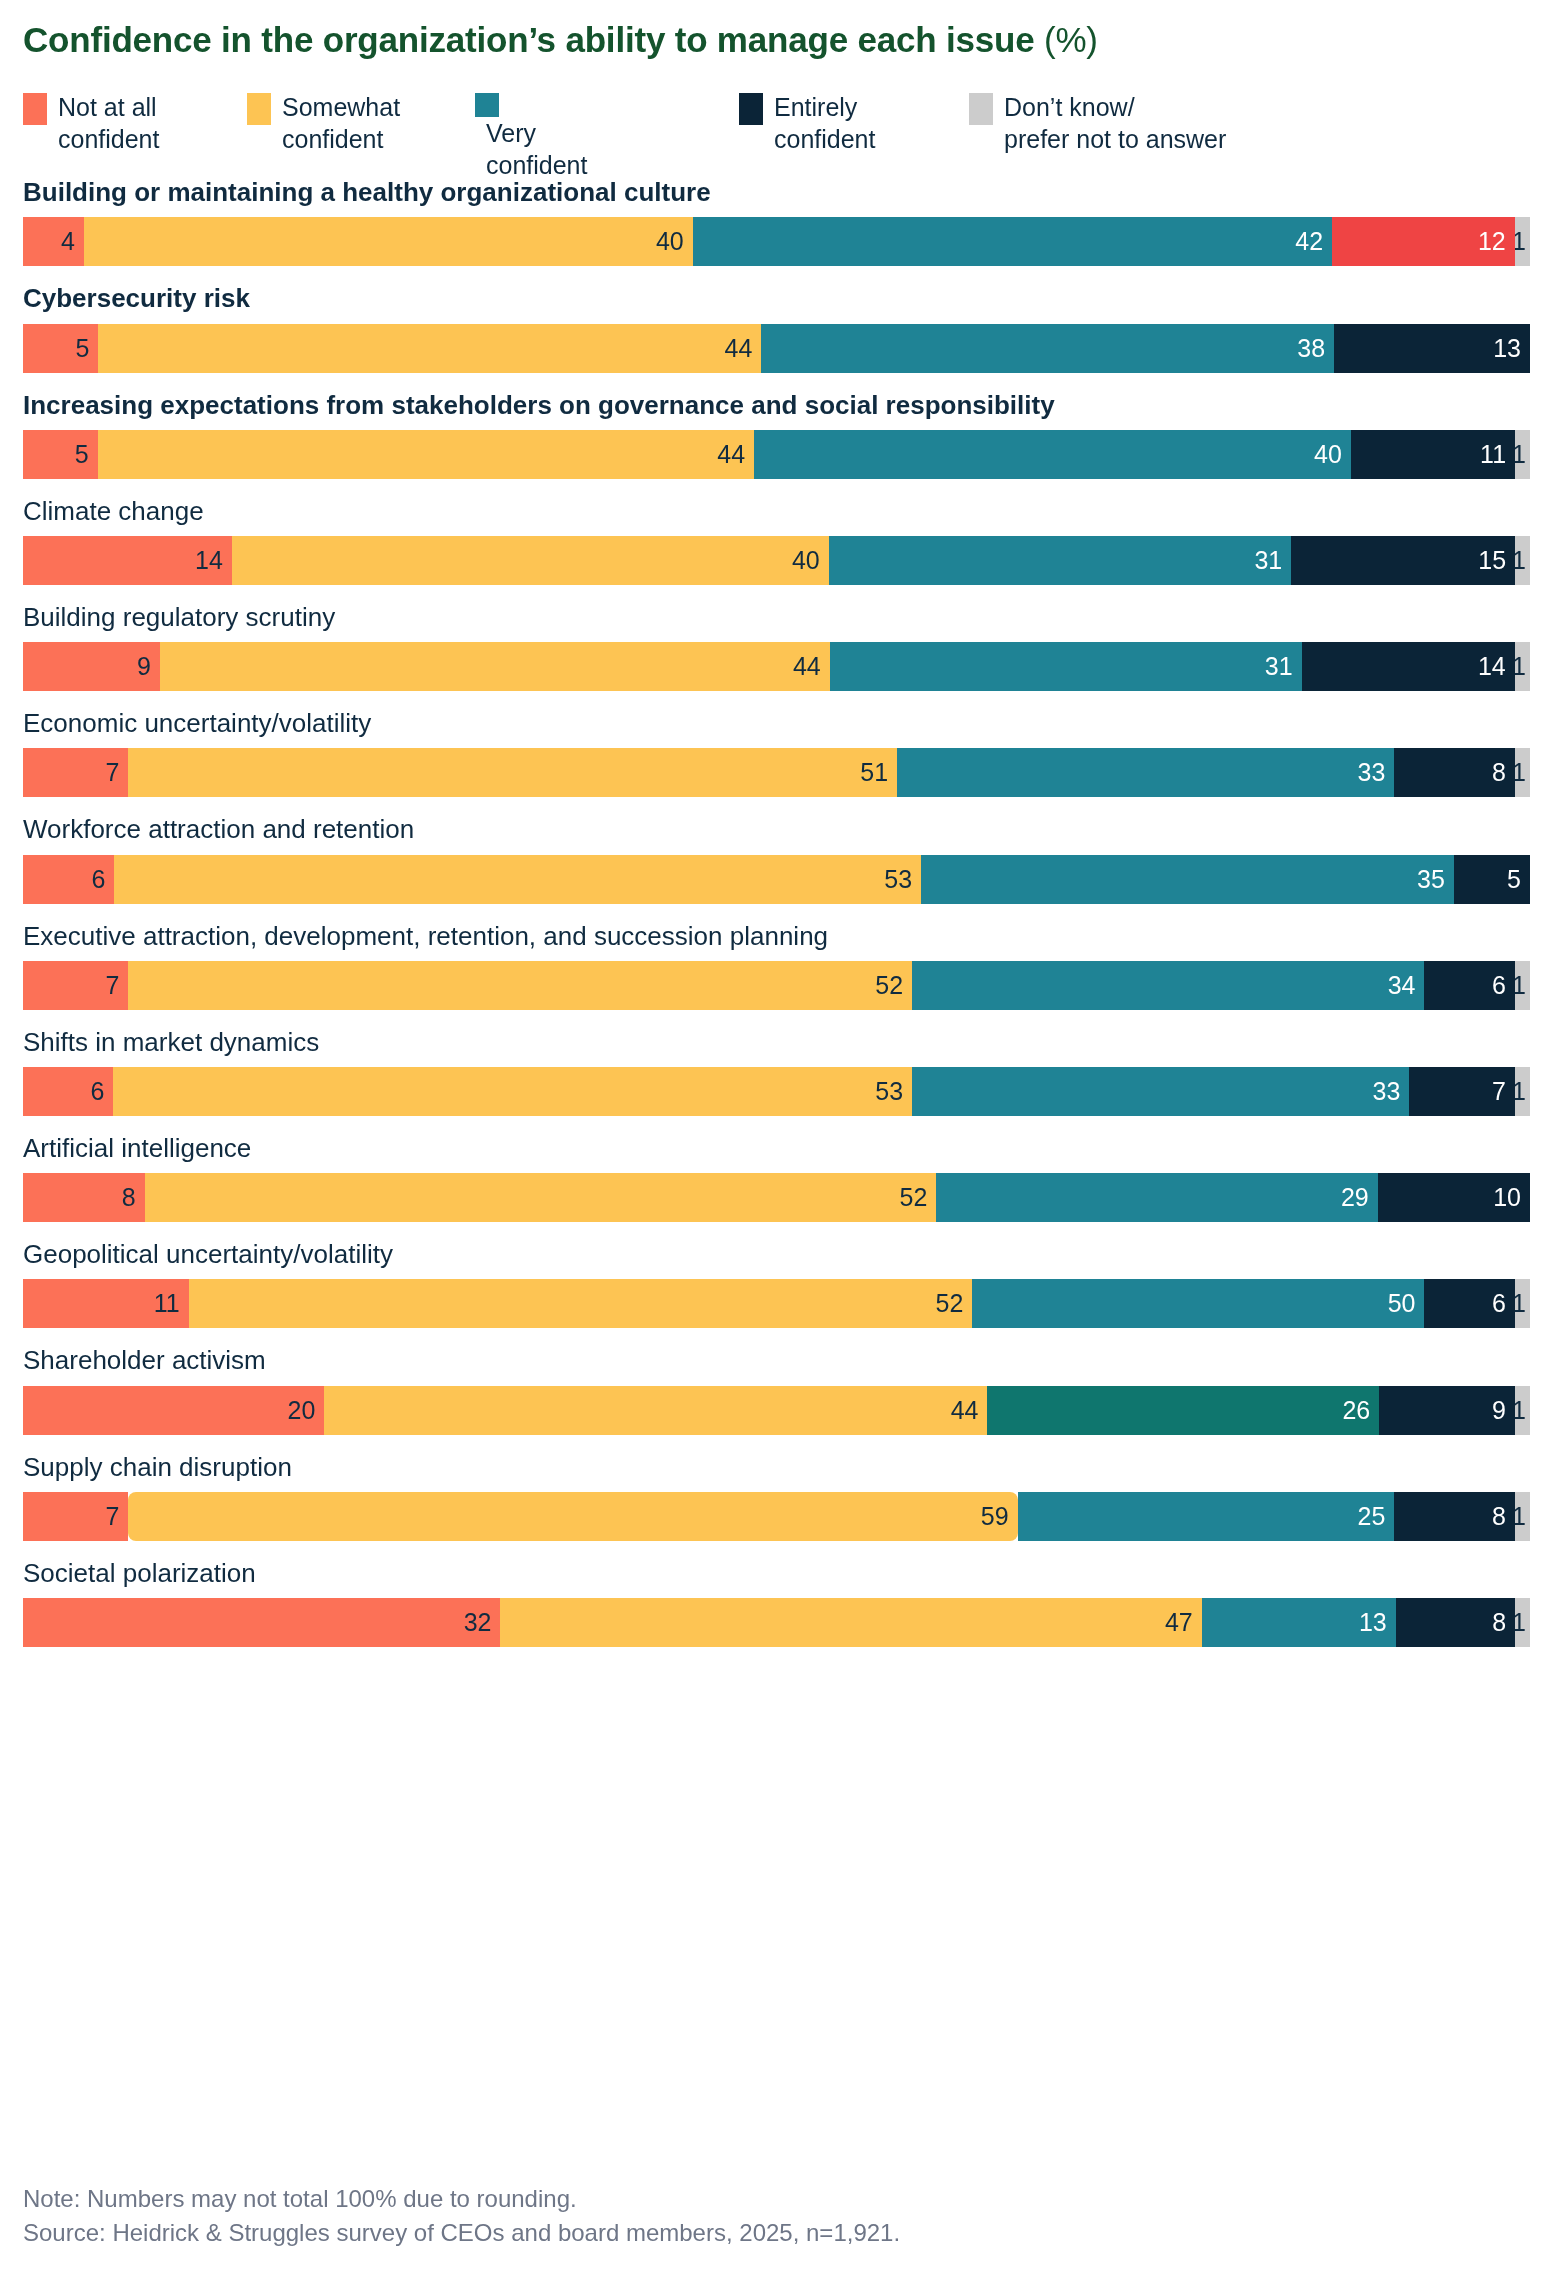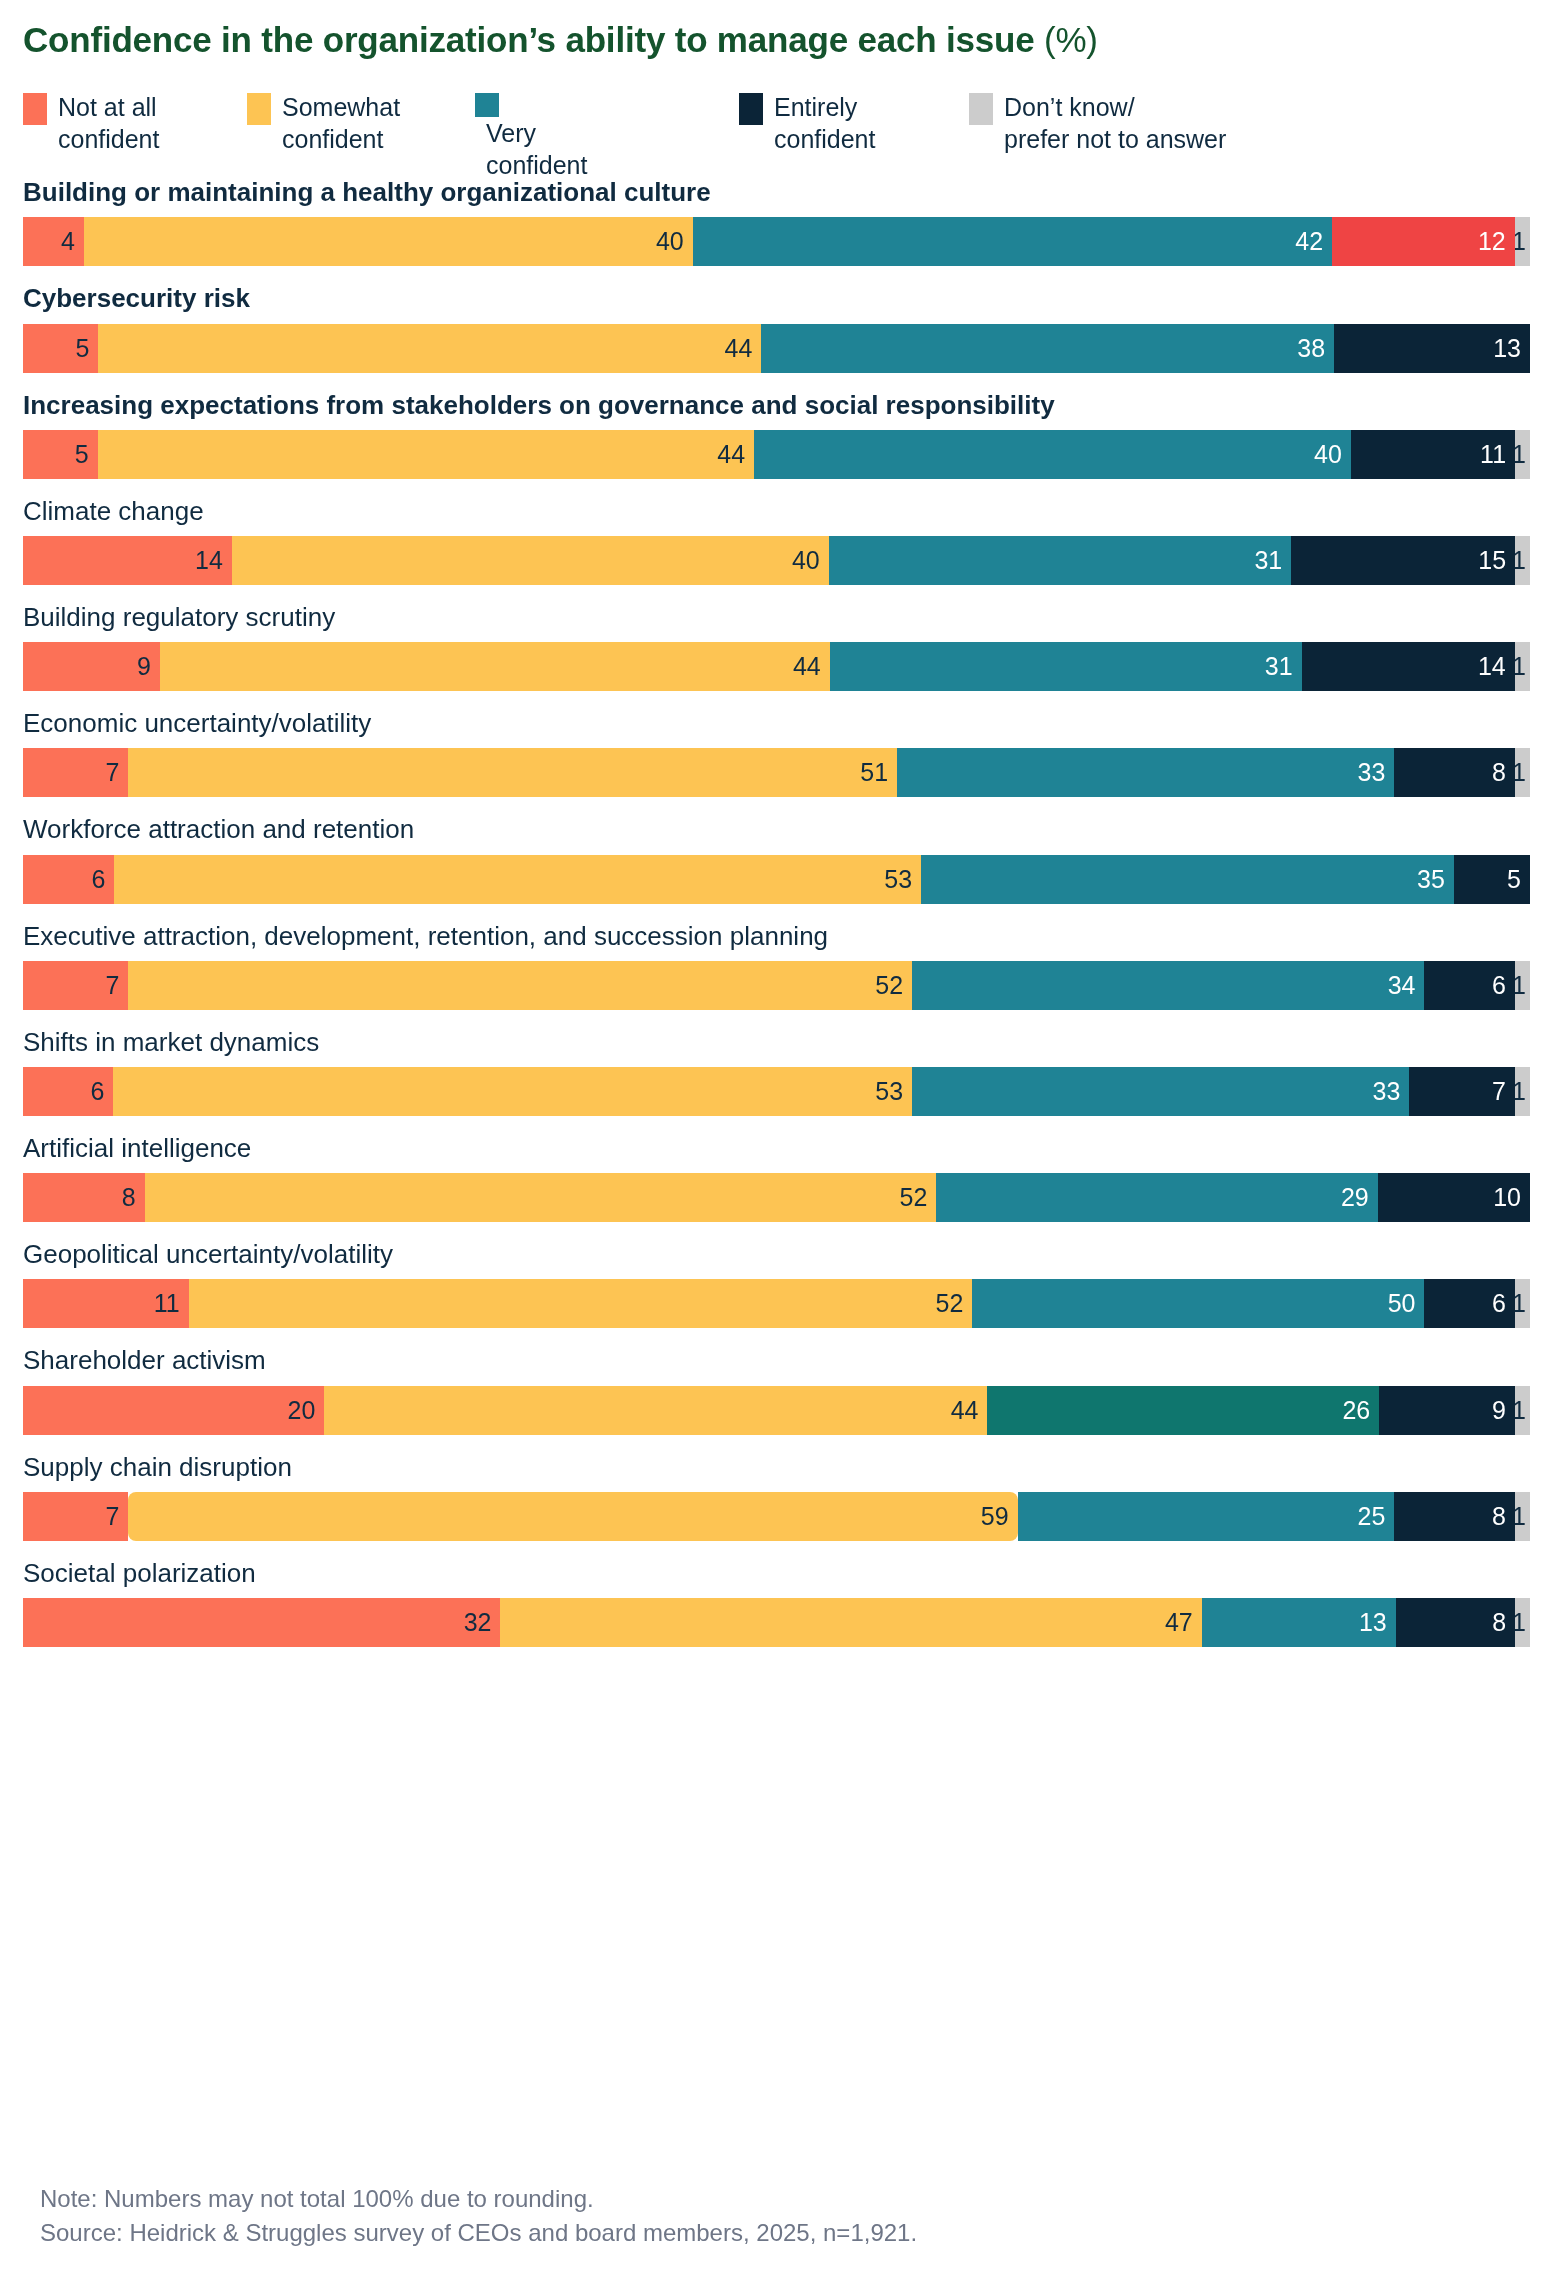--- a/index.html
+++ b/index.html
@@ -98,21 +98,21 @@
     overflow: hidden;
     white-space: nowrap;
   }
   .seg.dark-text  { color: #102B40; }
   .seg.light-text { color: #ffffff; }
   .seg.tiny { padding-right: 4px; }
 
   
   .footer {
     position: absolute;
-    left: 40px;
+    left: 23px;
     bottom: 22px;
     font-size: 24px;
     line-height: 1.42;
     color: #6E7687;
   }
   .footer div { white-space: nowrap; }
 </style>
 </head>
 <body>
 

